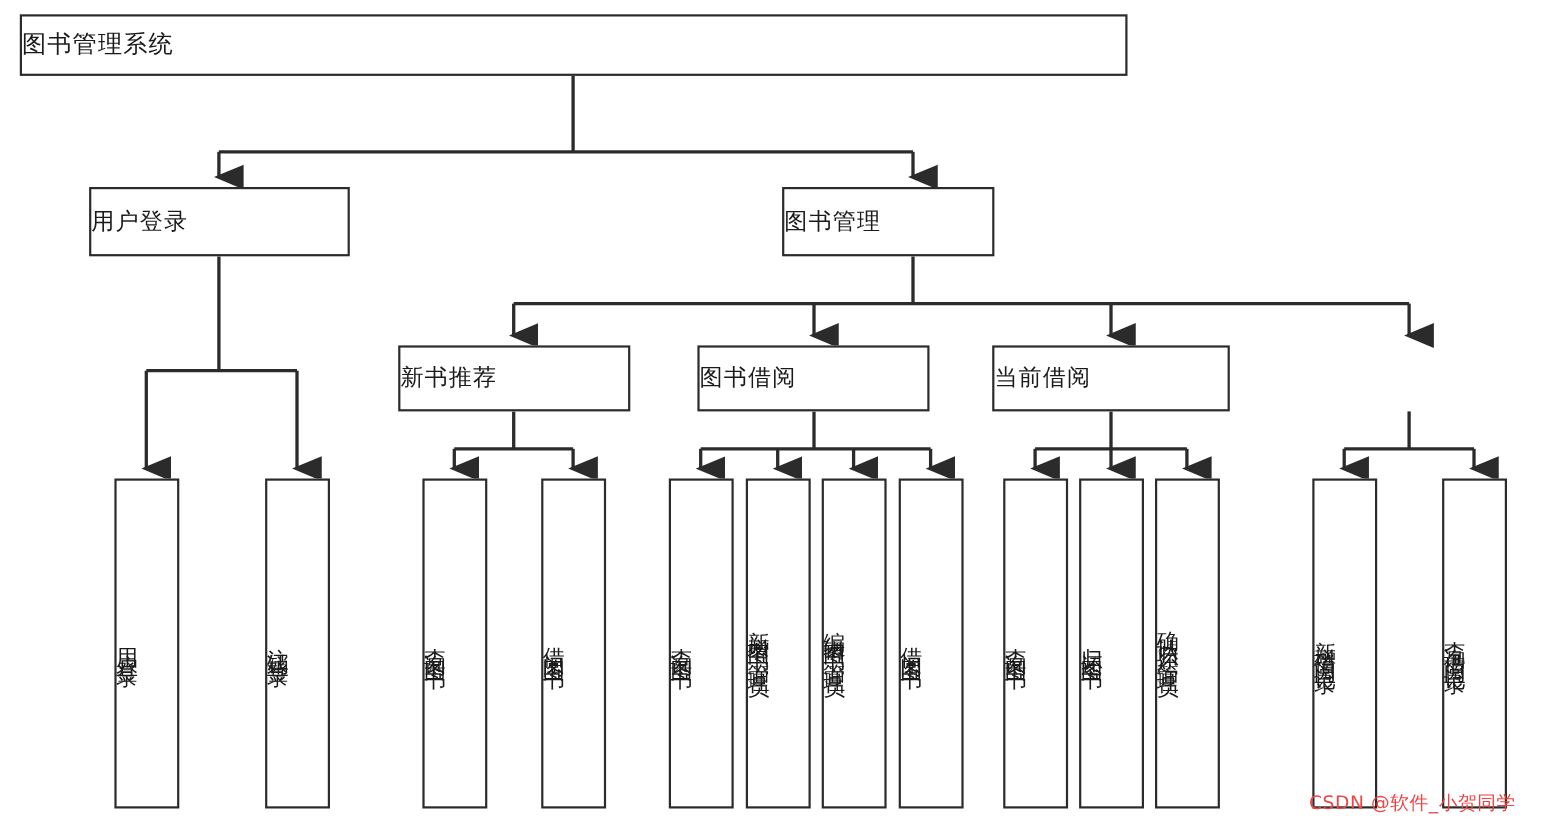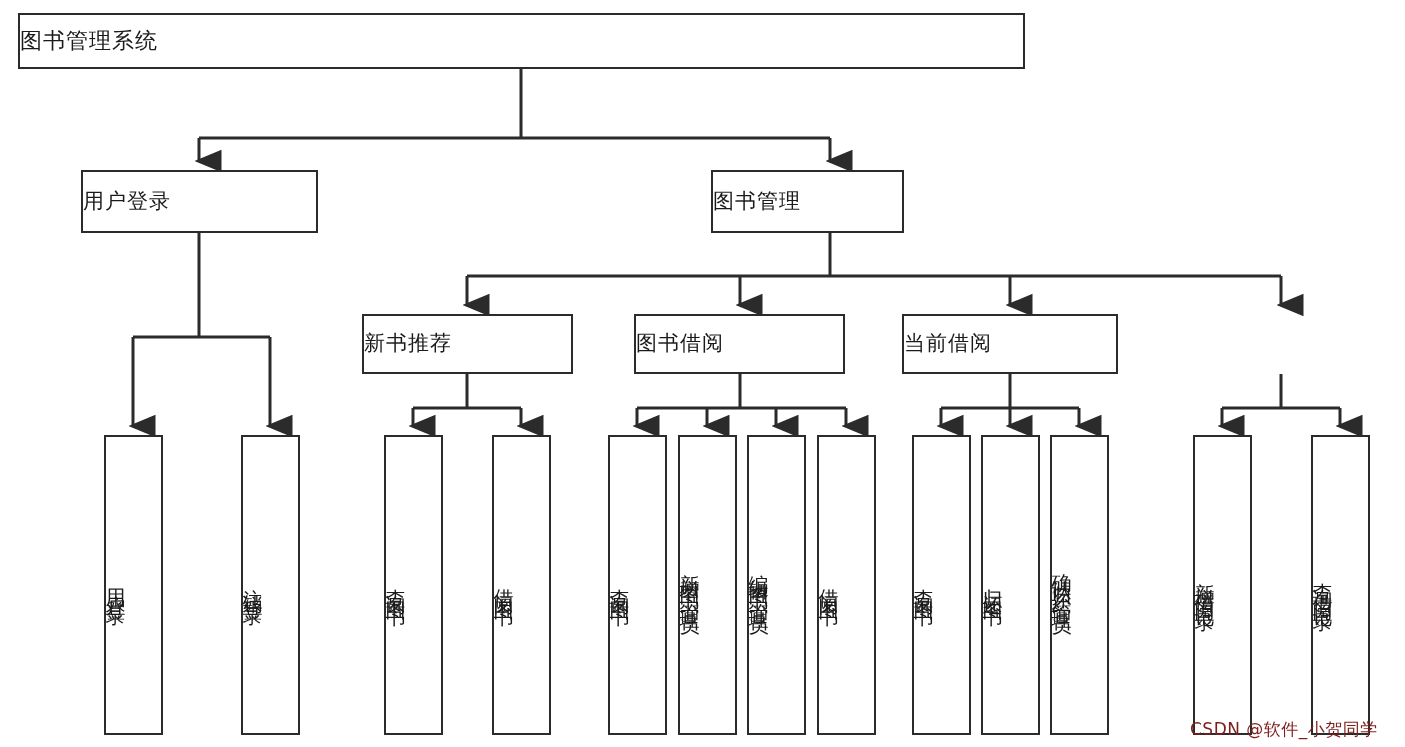--- a/index.html
+++ b/index.html
@@ -57,21 +57,21 @@
     letter-spacing: 6px;
     line-height: 1;
     white-space: nowrap;
     text-align: center;
     font-size: 20px;
     color: #1a1a1a;
   }
   .watermark {
     position: absolute;
     font-size: 17px;
-    color: #7f1d1d;
+    color: #ef4444;
     white-space: nowrap;
     letter-spacing: 0.5px;
   }
 </style>
 </head>
 <body>
 
 <div id="canvas">
 
   <svg class="wires" viewBox="0 0 1405 747" xmlns="http://www.w3.org/2000/svg">

